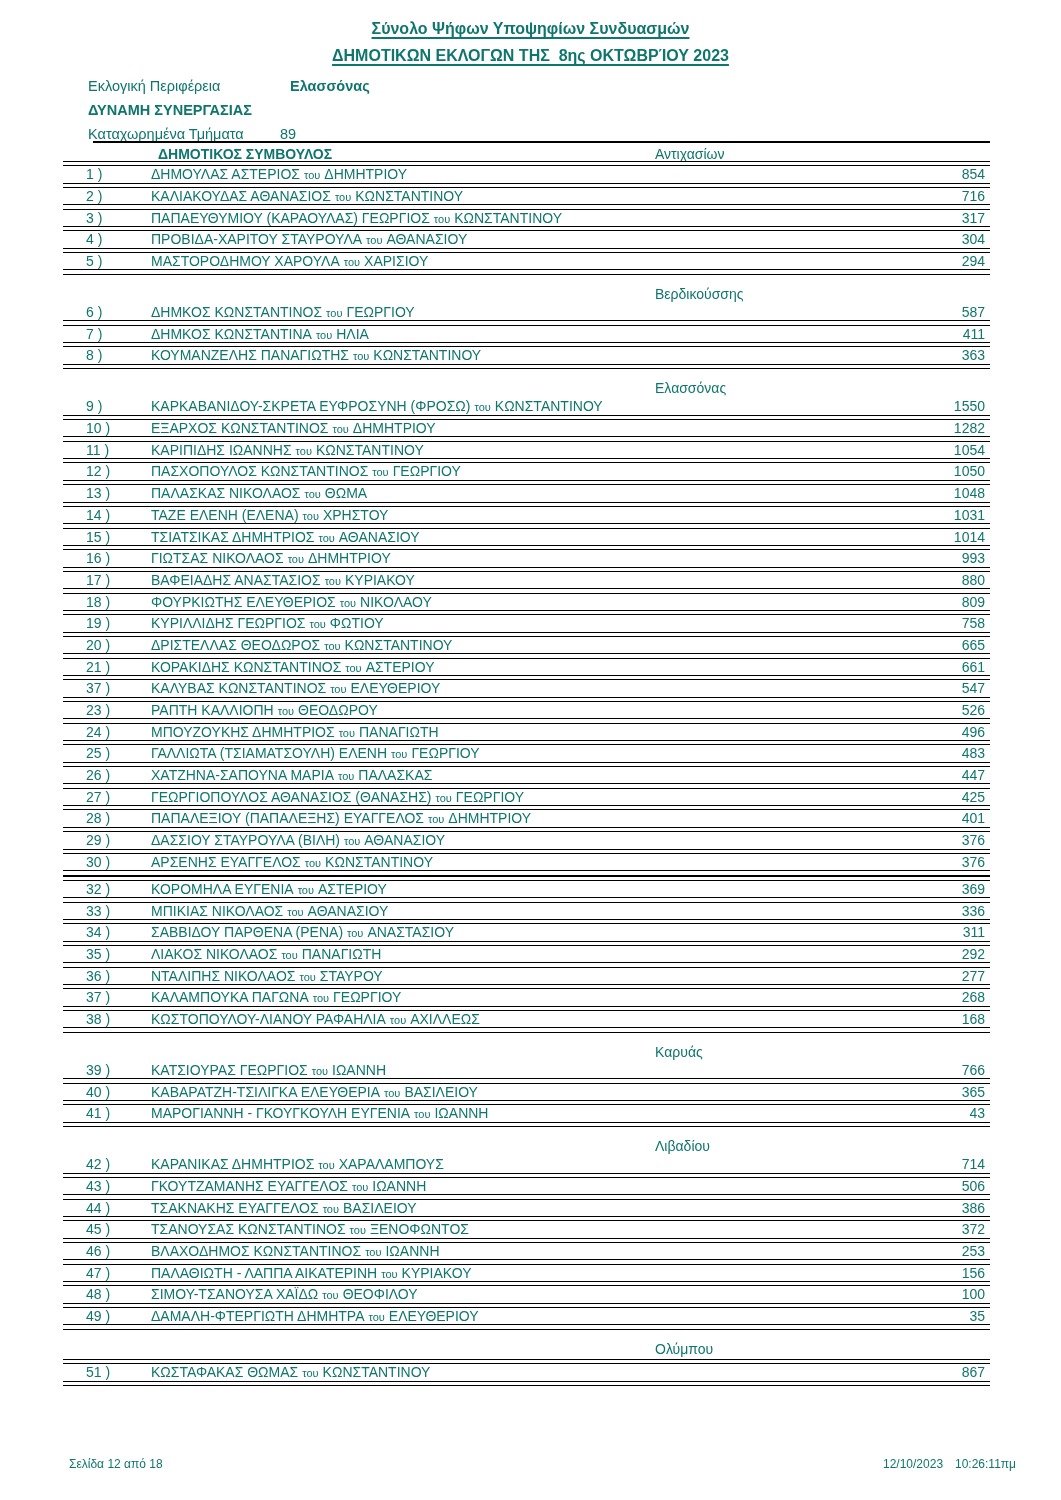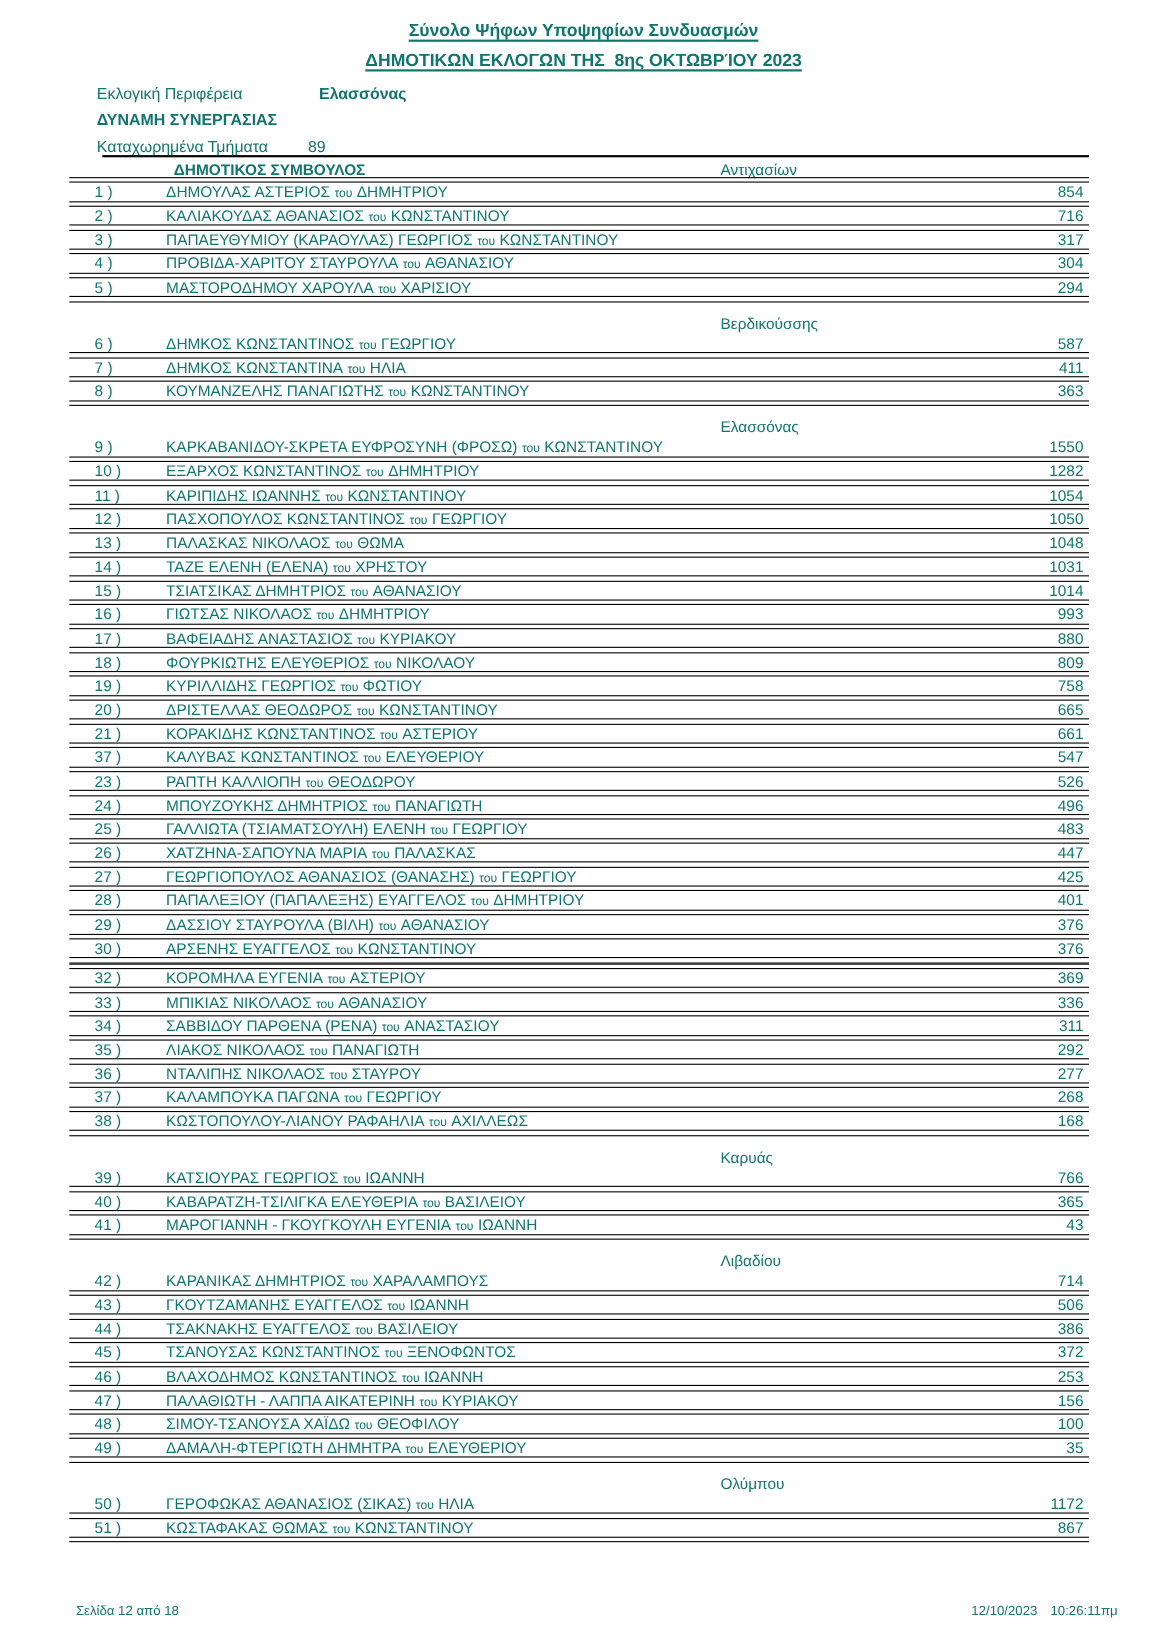--- a/index.html
+++ b/index.html
@@ -162,21 +162,20 @@
       <div class="dline"></div>
       <div class="row"><span class="num">47 )</span><span class="cname"><span>ΠΑΛΑΘΙΩΤΗ - ΛΑΠΠΑ ΑΙΚΑΤΕΡΙΝΗ</span><span class="of">του</span><span>ΚΥΡΙΑΚΟΥ</span></span><span class="votes">156</span></div>
       <div class="dline"></div>
       <div class="row"><span class="num">48 )</span><span class="cname"><span>ΣΙΜΟΥ-ΤΣΑΝΟΥΣΑ ΧΑΪΔΩ</span><span class="of">του</span><span>ΘΕΟΦΙΛΟΥ</span></span><span class="votes">100</span></div>
       <div class="dline"></div>
       <div class="row"><span class="num">49 )</span><span class="cname"><span>ΔΑΜΑΛΗ-ΦΤΕΡΓΙΩΤΗ ΔΗΜΗΤΡΑ</span><span class="of">του</span><span>ΕΛΕΥΘΕΡΙΟΥ</span></span><span class="votes">35</span></div>
       <div class="dline"></div>
       <div class="sec-label">
         <span>Ολύμπου</span>
       </div>
-      <div class="row"><span class="num">50 )</span><span class="cname"><span>ΓΕΡΟΦΩΚΑΣ ΑΘΑΝΑΣΙΟΣ (ΣΙΚΑΣ)</span><span class="of">του</span><span>ΗΛΙΑ</span></span><span class="votes">1172</span></div>
       <div class="dline"></div>
       <div class="row"><span class="num">51 )</span><span class="cname"><span>ΚΩΣΤΑΦΑΚΑΣ ΘΩΜΑΣ</span><span class="of">του</span><span>ΚΩΝΣΤΑΝΤΙΝΟΥ</span></span><span class="votes">867</span></div>
       <div class="dline"></div>
     </div>
 
   <div class="footer-left">Σελίδα 12 από 18</div>
   <div class="f-date">12/10/2023</div>
   <div class="f-time">10:26:11πμ</div>
 </div>
 

